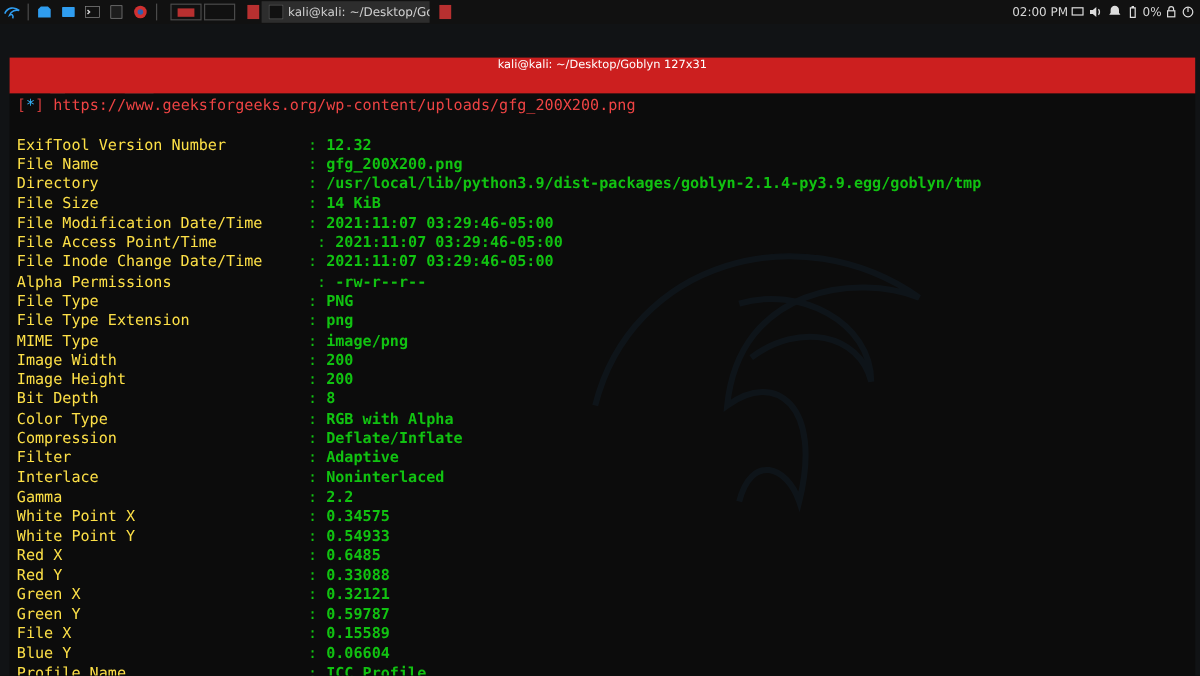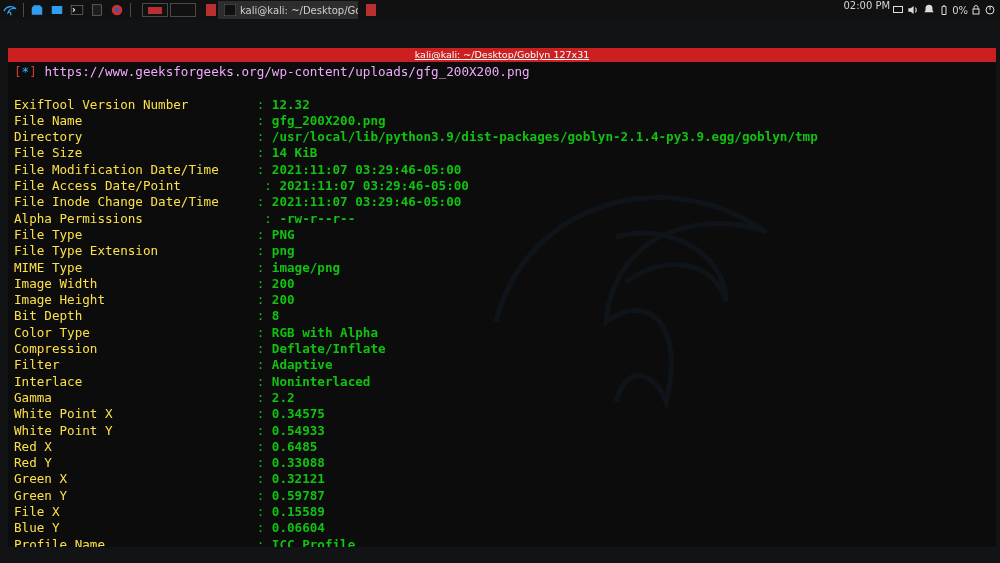--- a/index.html
+++ b/index.html
@@ -39,21 +39,21 @@
     margin-left: 2px;
     color: #cfcfcf;
     font-size: 10px;
     max-width: 140px;
     white-space: nowrap; overflow: hidden; text-overflow: ellipsis;
   }
   .panel .task.active { background: #2d2d2d; }
   .panel .task .tico { width: 14px; height: 14px; margin-right: 4px; display:flex; align-items:center; justify-content:center;}
   .panel .right {
     position: absolute; right: 4px; top: 0; height: 100%;
-    display: flex; gap: 2px;
+    display: flex; align-items: center; gap: 2px;
     color: #d5d5d5;
     font-size: 10px;
   }
   .panel .right .ic { display:flex; align-items:center; justify-content:center; }
   .pager {
     display:flex; align-items:center; margin-left:8px;
   }
   .pager .ws {
     width: 26px; height: 14px; border:1px solid #4a4a4a; margin-right:2px;
     display:flex; align-items:center; justify-content:center;
@@ -97,27 +97,26 @@
     position: relative;
   }
   .titlebar .wbtns {
     position: absolute; right: 4px; top: 0;
     display: flex; gap: 8px;
     font-family: monospace;
     color: #dcdcdc;
   }
   .titlebar .wbtns span { cursor: default; }
   .tabbar {
-    height: 14px;
+    height: 30px;
     background: #cc1f1f;
     color: #ffffff;
     font-size: 9.5px;
     text-align: center;
     line-height: 14px;
-    text-decoration: underline;
   }
   .term-body {
     background: #0c0c0c;
     font-family: "DejaVu Sans Mono", "Menlo", monospace;
     font-size: 12.6px;
     line-height: 16.3px;
     color: #dcdcdc;
     padding: 2px 6px 0 6px;
     position: relative;
     height: calc(100% - 30px);
@@ -138,21 +137,21 @@
 
   .term-body pre {
     margin: 0;
     font-family: inherit;
     white-space: pre;
     position: relative;
     z-index: 1;
   }
   .c-br  { color: #cc3b3b; } 
   .c-star{ color: #35b7ff; }
-  .c-url { color: #f0abfc; margin-top: 21px; }
+  .c-url { color: #ef4444; margin-top: 21px; }
   .c-key { color: #fde047; }
   .c-sep { color: #11c211; }
   .c-val { color: #11c211; font-weight: bold; }
 
   
   .gearpath { stroke:#5a5a5a; fill:#444444; }
 
 </style>
 </head>
 <body>
@@ -304,21 +303,21 @@
         <path d="M150 115 C 200 100, 260 130, 260 180 C 250 140, 200 130, 160 160"></path>
       </svg>
 
       <pre id="term-content"><span class="c-br">[</span><span class="c-star">*</span><span class="c-br">]</span> <span class="c-url">https://www.geeksforgeeks.org/wp-content/uploads/gfg_200X200.png</span>
 
 <span class="c-key">ExifTool Version Number         </span><span class="c-sep">: </span><span class="c-val">12.32</span>
 <span class="c-key">File Name                       </span><span class="c-sep">: </span><span class="c-val">gfg_200X200.png</span>
 <span class="c-key">Directory                       </span><span class="c-sep">: </span><span class="c-val">/usr/local/lib/python3.9/dist-packages/goblyn-2.1.4-py3.9.egg/goblyn/tmp</span>
 <span class="c-key">File Size                       </span><span class="c-sep">: </span><span class="c-val">14 KiB</span>
 <span class="c-key">File Modification Date/Time     </span><span class="c-sep">: </span><span class="c-val">2021:11:07 03:29:46-05:00</span>
-<span class="c-key">File Access Date/Point           </span><span class="c-sep">: </span><span class="c-val">2021:11:07 03:29:46-05:00</span>
+<span class="c-key">File Access Point/Time           </span><span class="c-sep">: </span><span class="c-val">2021:11:07 03:29:46-05:00</span>
 <span class="c-key">File Inode Change Date/Time     </span><span class="c-sep">: </span><span class="c-val">2021:11:07 03:29:46-05:00</span>
 <span class="c-key">Alpha Permissions                </span><span class="c-sep">: </span><span class="c-val">-rw-r--r--</span>
 <span class="c-key">File Type                       </span><span class="c-sep">: </span><span class="c-val">PNG</span>
 <span class="c-key">File Type Extension             </span><span class="c-sep">: </span><span class="c-val">png</span>
 <span class="c-key">MIME Type                       </span><span class="c-sep">: </span><span class="c-val">image/png</span>
 <span class="c-key">Image Width                     </span><span class="c-sep">: </span><span class="c-val">200</span>
 <span class="c-key">Image Height                    </span><span class="c-sep">: </span><span class="c-val">200</span>
 <span class="c-key">Bit Depth                       </span><span class="c-sep">: </span><span class="c-val">8</span>
 <span class="c-key">Color Type                      </span><span class="c-sep">: </span><span class="c-val">RGB with Alpha</span>
 <span class="c-key">Compression                     </span><span class="c-sep">: </span><span class="c-val">Deflate/Inflate</span>

